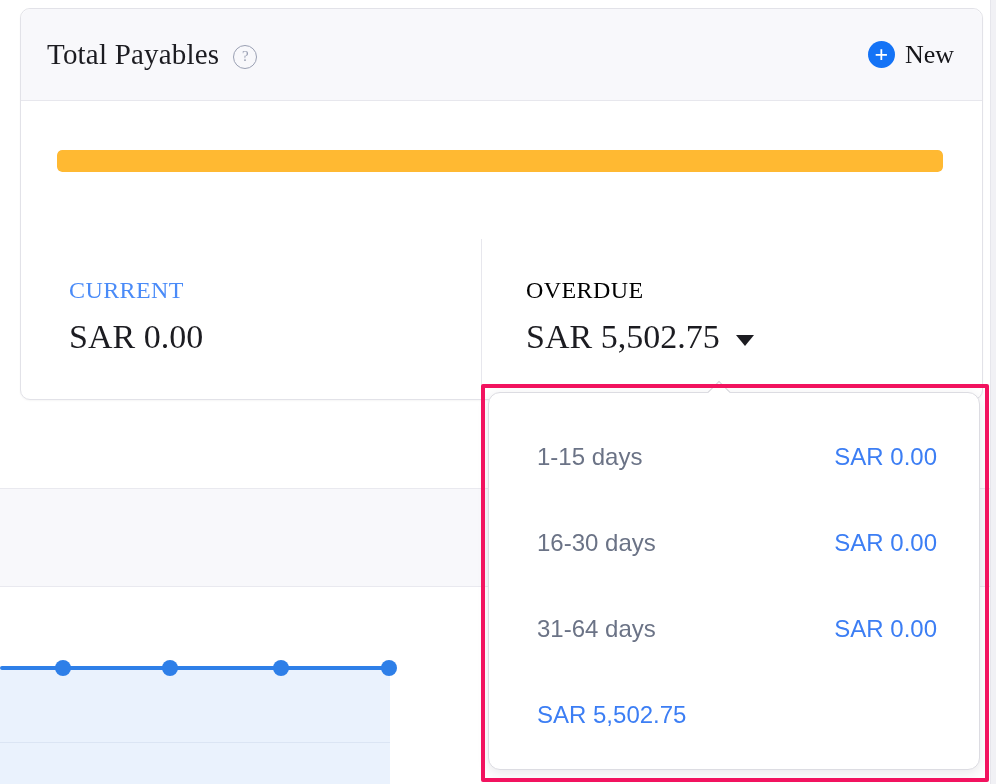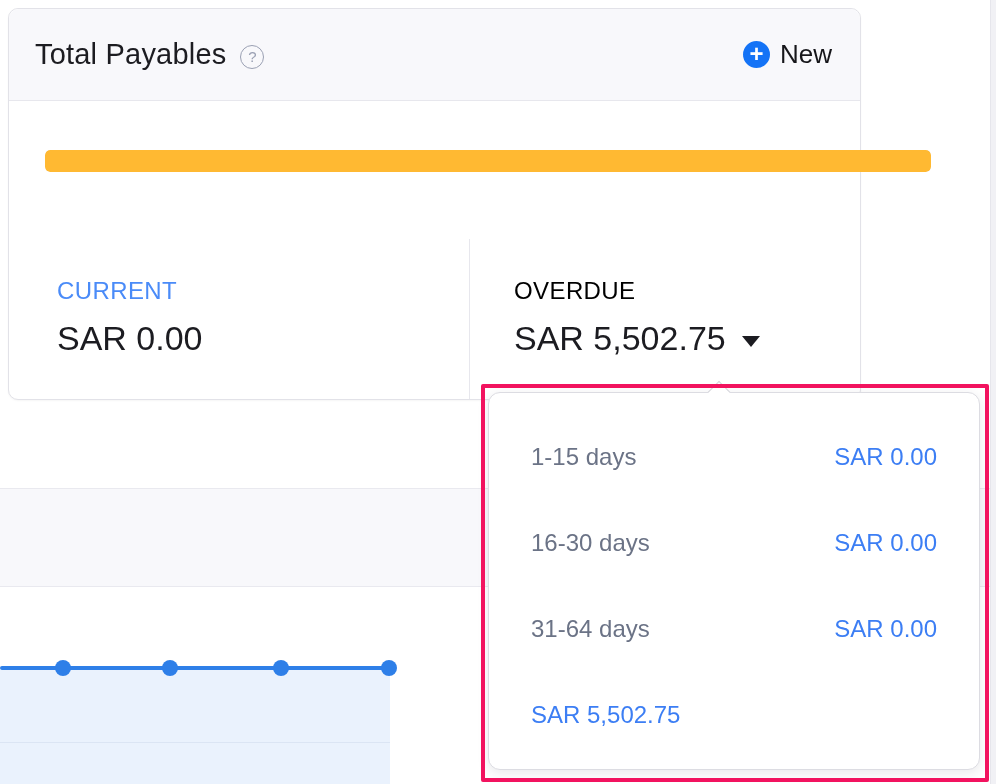--- a/index.html
+++ b/index.html
@@ -8,25 +8,26 @@
     position:relative;
     width:996px; height:784px;
     background:#ffffff;
     font-family:"Liberation Sans","DejaVu Sans",sans-serif;
     color:#1c1c21;
     overflow:hidden;
   }
 
   
   .card {
-    position:absolute; left:8px; top:8px; width:853px; height:392px;
+    position:absolute; left:20px; top:8px; width:963px; height:392px;
     background:#ffffff;
     border:1px solid #e2e2e8;
     border-radius:10px;
     box-shadow:0 1px 2px rgba(0,0,0,0.04);
+    font-family:Liberation Serif, serif;
   }
   .card-header {
     display:flex; align-items:center; justify-content:space-between;
     height:92px;
     background:#f8f8fb;
     border-bottom:1px solid #e7e7ed;
     border-radius:10px 10px 0 0;
     padding:0 28px 0 26px;
   }
   .card-title-wrap { display:flex; align-items:center; gap:14px; }
@@ -98,21 +99,21 @@
   }
 
   
   .popup {
     position:absolute; left:488px; top:392px; width:492px; height:378px;
     background:#ffffff;
     border:1px solid #dcdce2;
     border-radius:12px;
     box-shadow:0 3px 12px rgba(40,40,60,0.10);
     z-index:5;
-    padding:21px 0 0 10px;
+    padding:21px 0 0 16px;
   }
   .popup-caret {
     position:absolute; top:-9px; left:222px;
     width:16px; height:16px; background:#ffffff;
     border-left:1px solid #d4d4da; border-top:1px solid #d4d4da;
     transform:rotate(45deg);
   }
   .popup-row {
     display:flex; align-items:center; justify-content:space-between;
     height:86px; padding:0 42px 0 32px;

